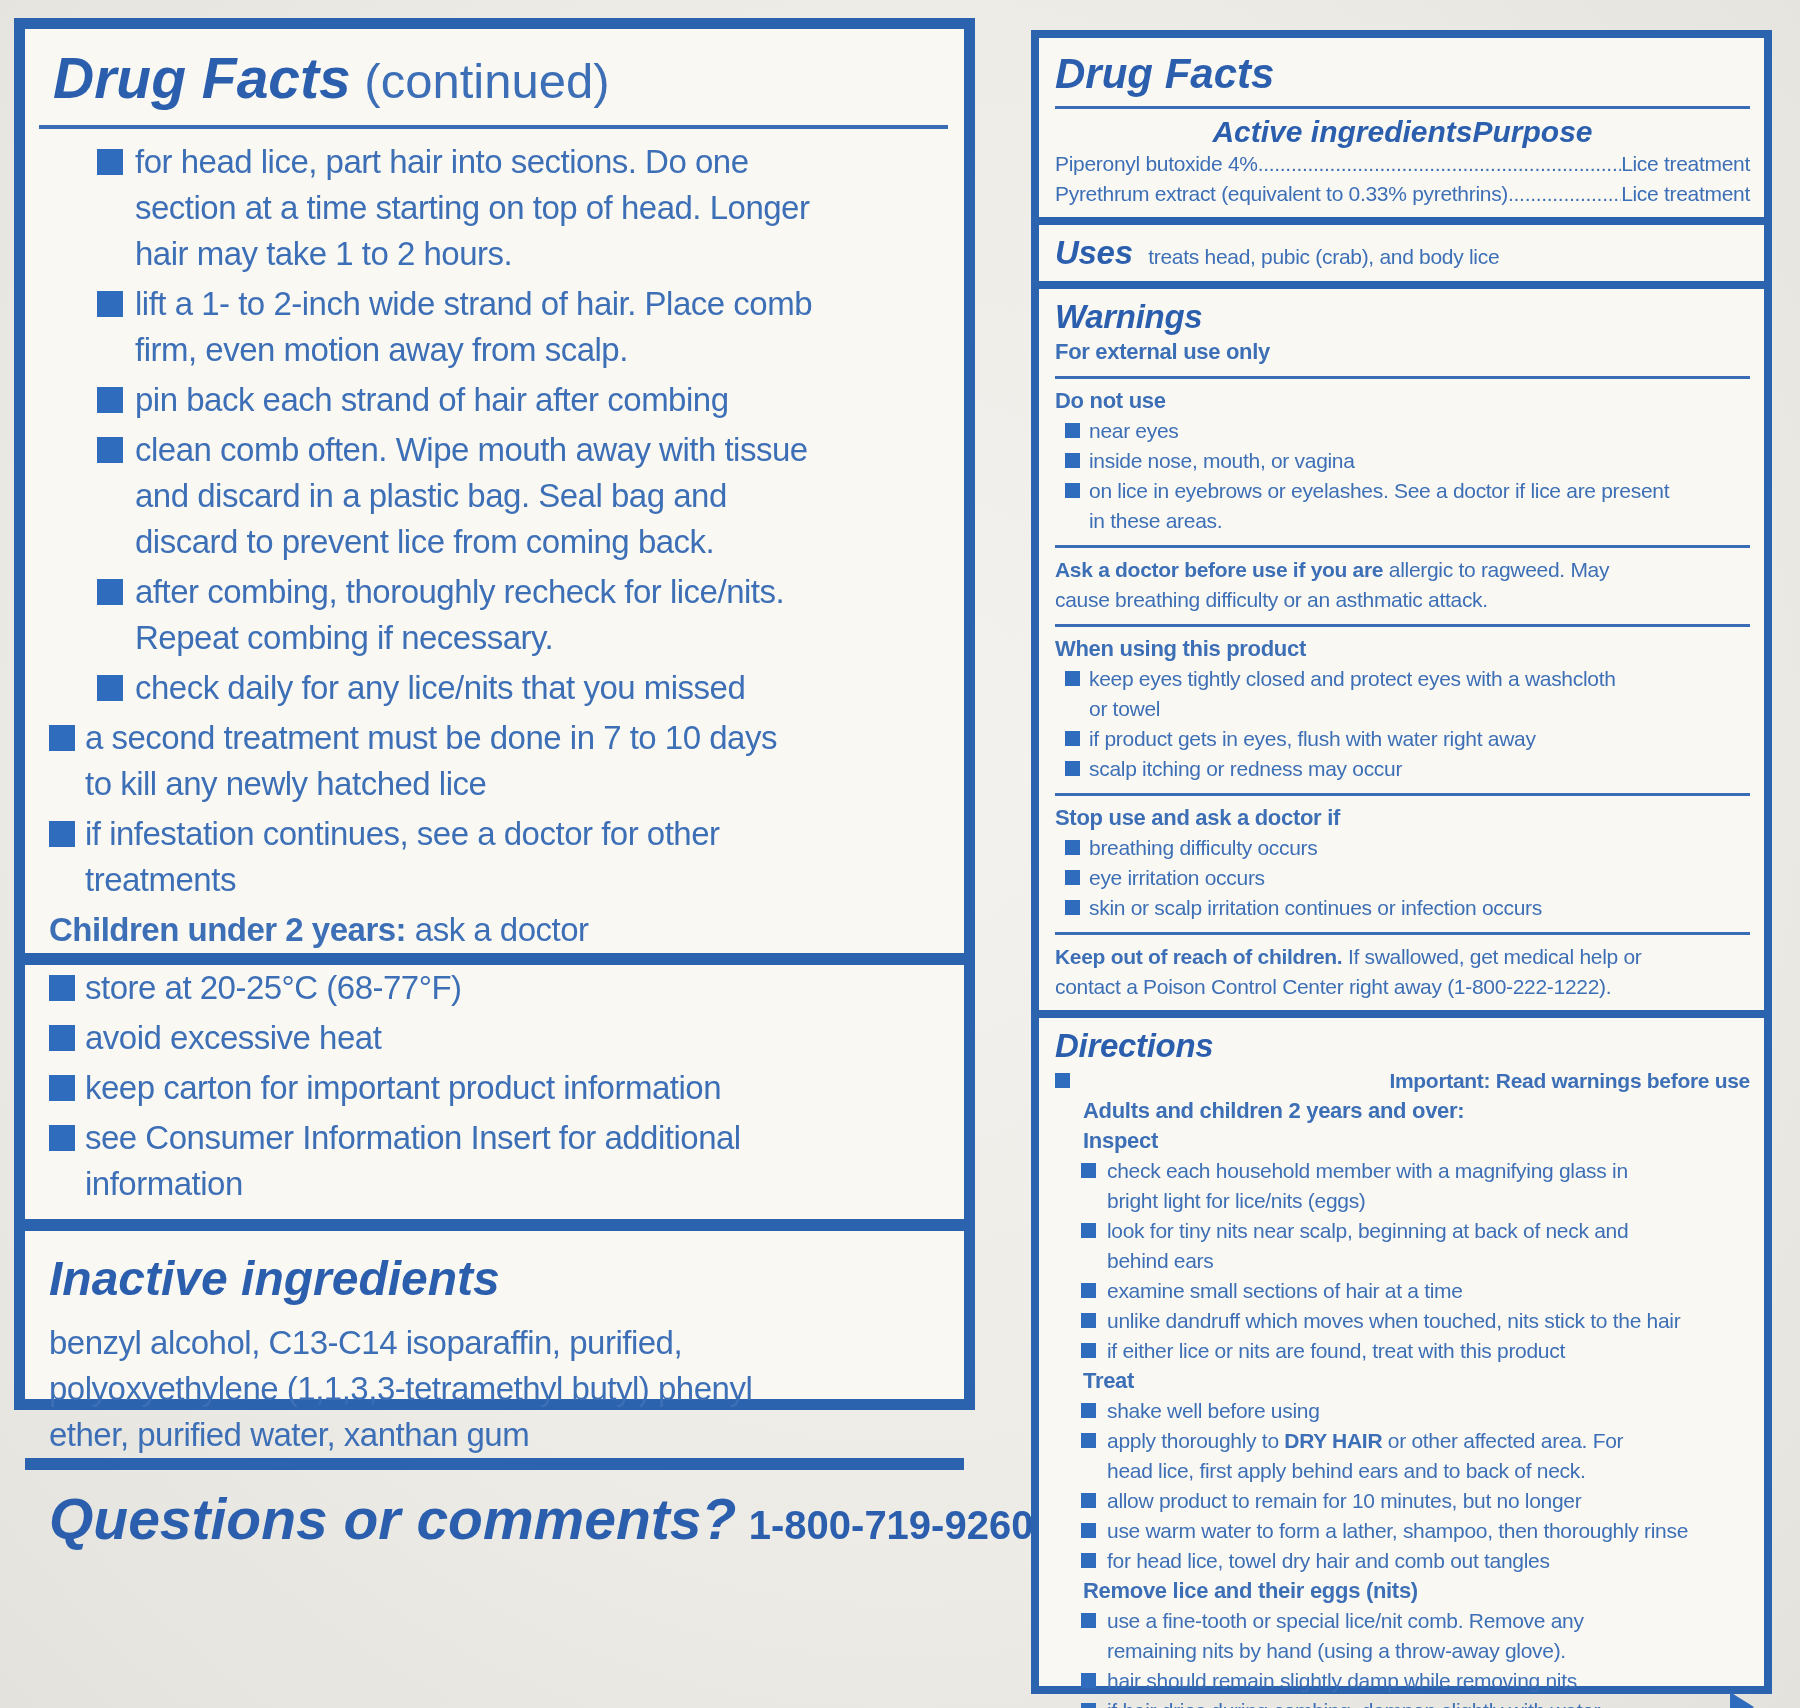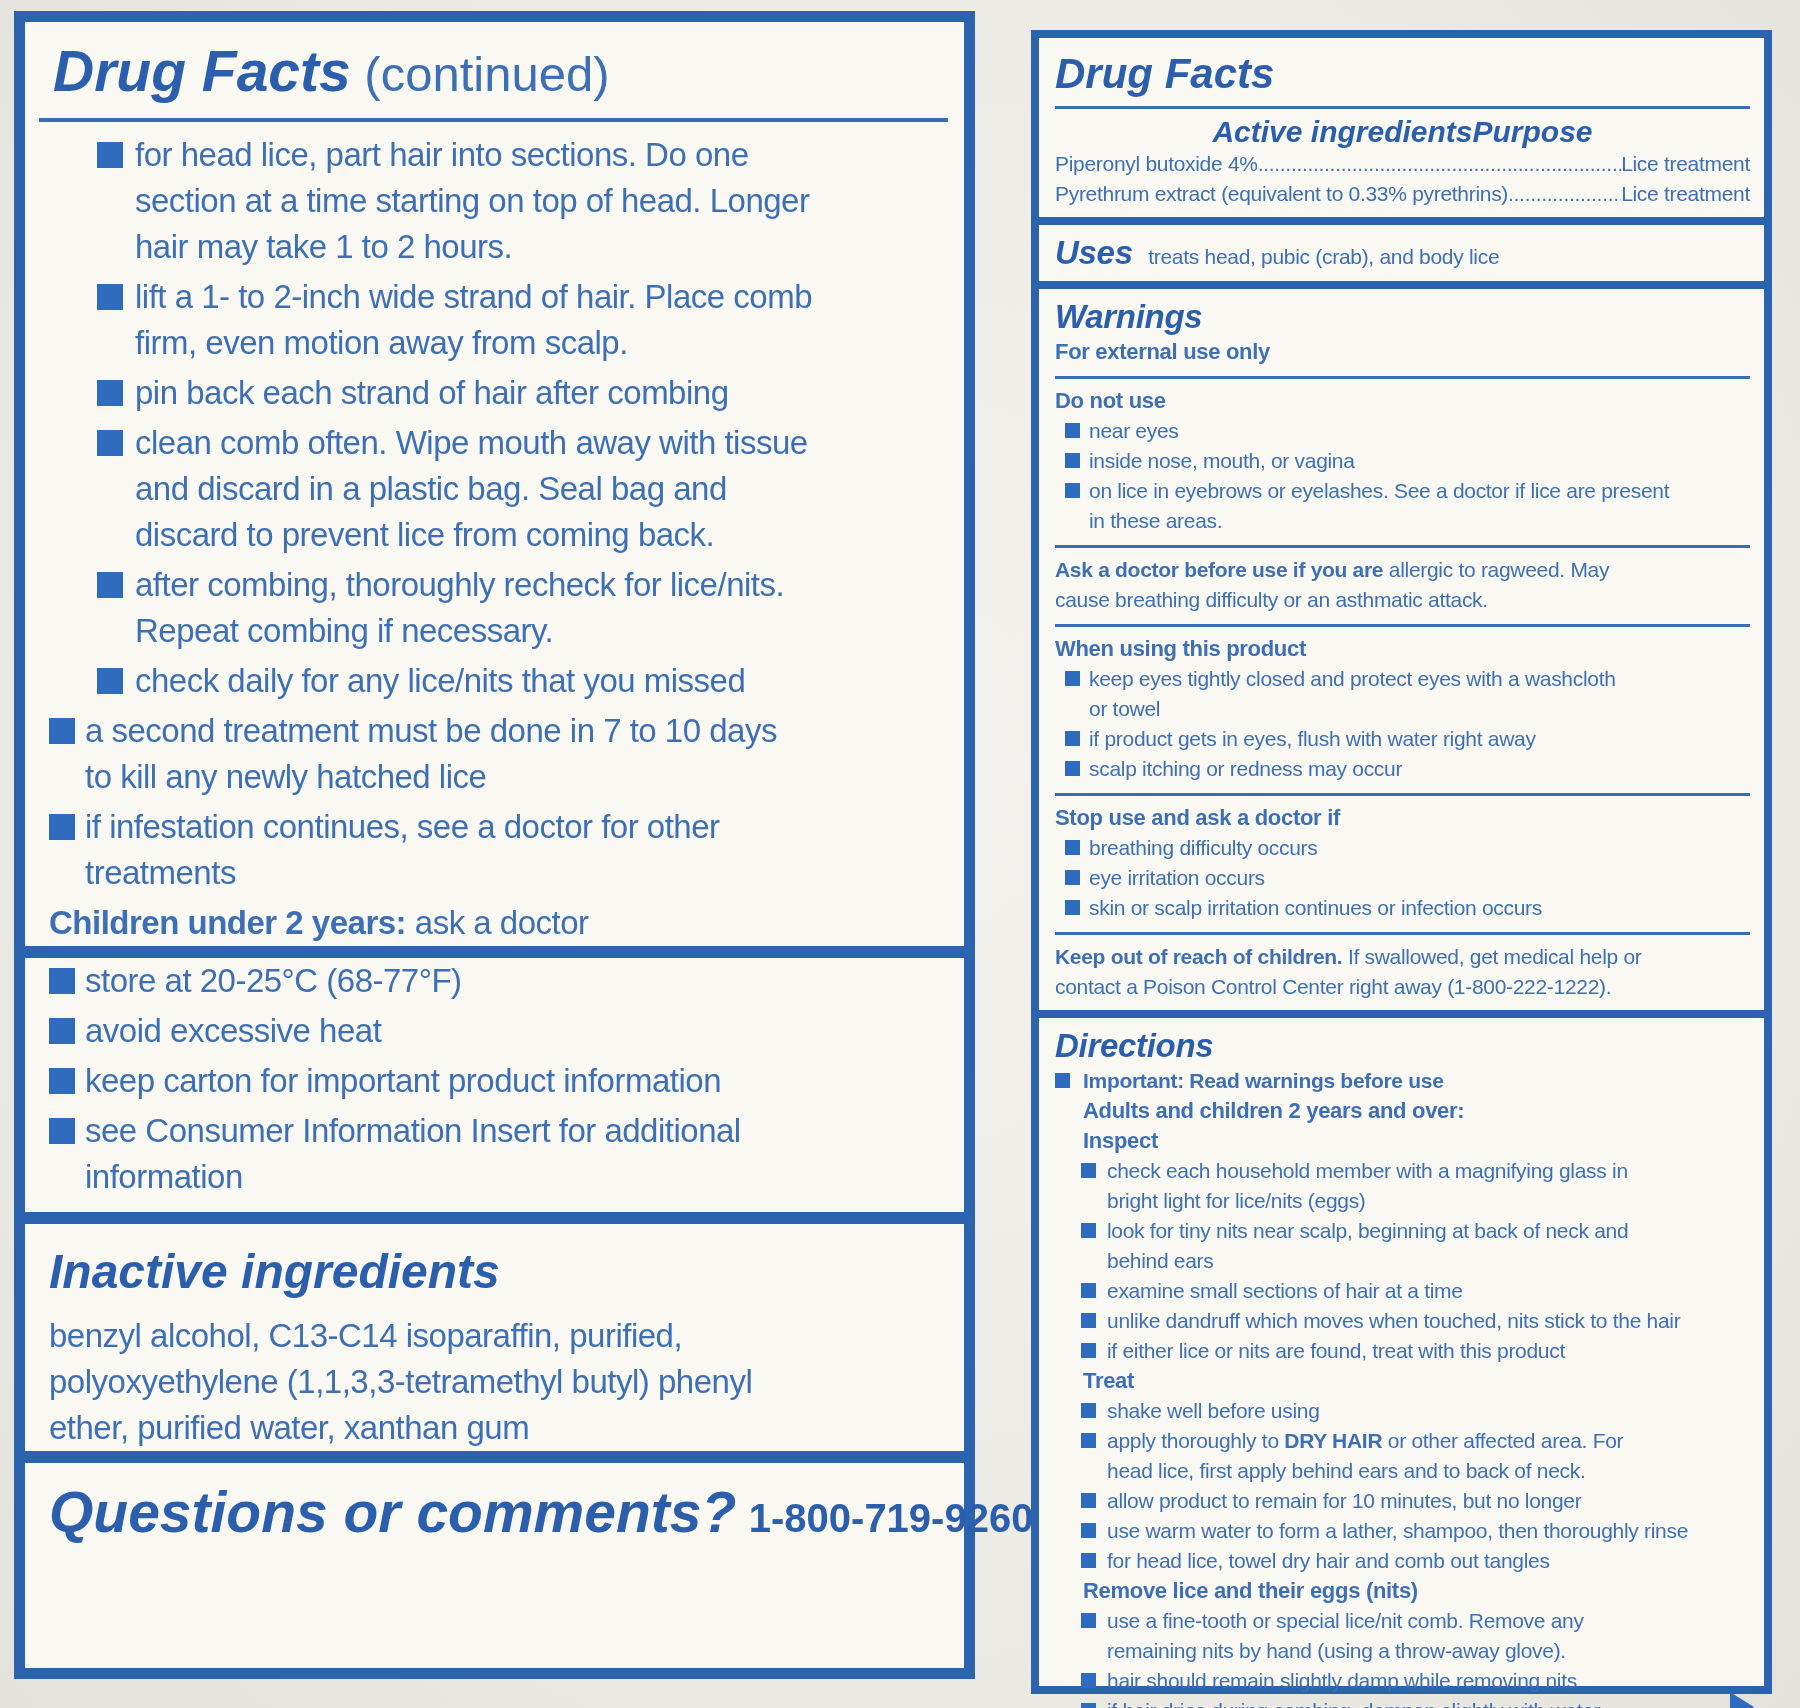--- a/index.html
+++ b/index.html
@@ -15,21 +15,21 @@
     background:#edebe7;
     background-image:radial-gradient(ellipse at 50% 45%, #f4f2ee 0%, #ecebe6 60%, #e4e2dd 100%);
     overflow:hidden;
   }
   .panel{
     position:absolute;background:var(--paper);
     border-style:solid;border-color:var(--blue);
     box-sizing:border-box;color:var(--text);
   }
   
-  .lp{left:14px;top:11px;width:961px;height:1668px;border-width:11px;}
+  .lp{left:14px;top:18px;width:961px;height:1392px;border-width:11px;}
   .lp-sec{box-sizing:border-box;}
   .lp-sec + .lp-sec{border-top:12px solid var(--blue);}
   .lp-body{font-size:33px;line-height:46px;letter-spacing:-0.5px;}
   .lp-title-row{padding:16px 10px 0 28px;white-space:nowrap;}
   .lp-title{font-style:italic;font-weight:bold;font-size:57px;color:#2b5fae;}
   .lp-title-note{font-size:49px;color:#3d6fb6;}
   .lp-underline{height:4px;background:#3a6db6;margin:14px 16px 10px 14px;}
   .li{position:relative;margin-bottom:4px;}
   .li::before{content:"";position:absolute;background:var(--sq);width:26px;height:26px;top:10px;}
   .li.l2{padding-left:110px;}
@@ -58,21 +58,21 @@
   .dotrow{display:flex;align-items:baseline;}
   .dotrow .nm{white-space:nowrap;}
   .dotrow .leader{flex:1;overflow:hidden;white-space:nowrap;}
   .dotrow .leader::after{content:"......................................................................................................";}
   .dotrow .pp{white-space:nowrap;}
   .uses-row{white-space:nowrap;}
   .uses-row .rp-sec-head{margin-right:10px;}
   .rule{border-top:3px solid #3a6db6;margin:9px 0 7px 0;}
   .wb{position:relative;padding-left:34px;}
   .wb::before{content:"";position:absolute;background:var(--sq);width:15px;height:15px;top:7px;left:10px;}
-  .ib{position:relative;padding-left:28px;font-weight:bold;}
+  .ib{position:relative;padding-left:28px;font-weight:bold;text-align:right;}
   .ib::before{content:"";position:absolute;background:var(--sq);width:15px;height:15px;top:7px;left:0;}
   .d-sub{margin-left:28px;}
   .db{position:relative;padding-left:52px;}
   .db::before{content:"";position:absolute;background:var(--sq);width:15px;height:15px;top:7px;left:26px;}
   .dir-wrap{position:relative;}
   .cont-arrow{
     position:absolute;right:10px;bottom:12px;width:0;height:0;
     border-left:24px solid var(--sq);
     border-top:15px solid transparent;
     border-bottom:15px solid transparent;

